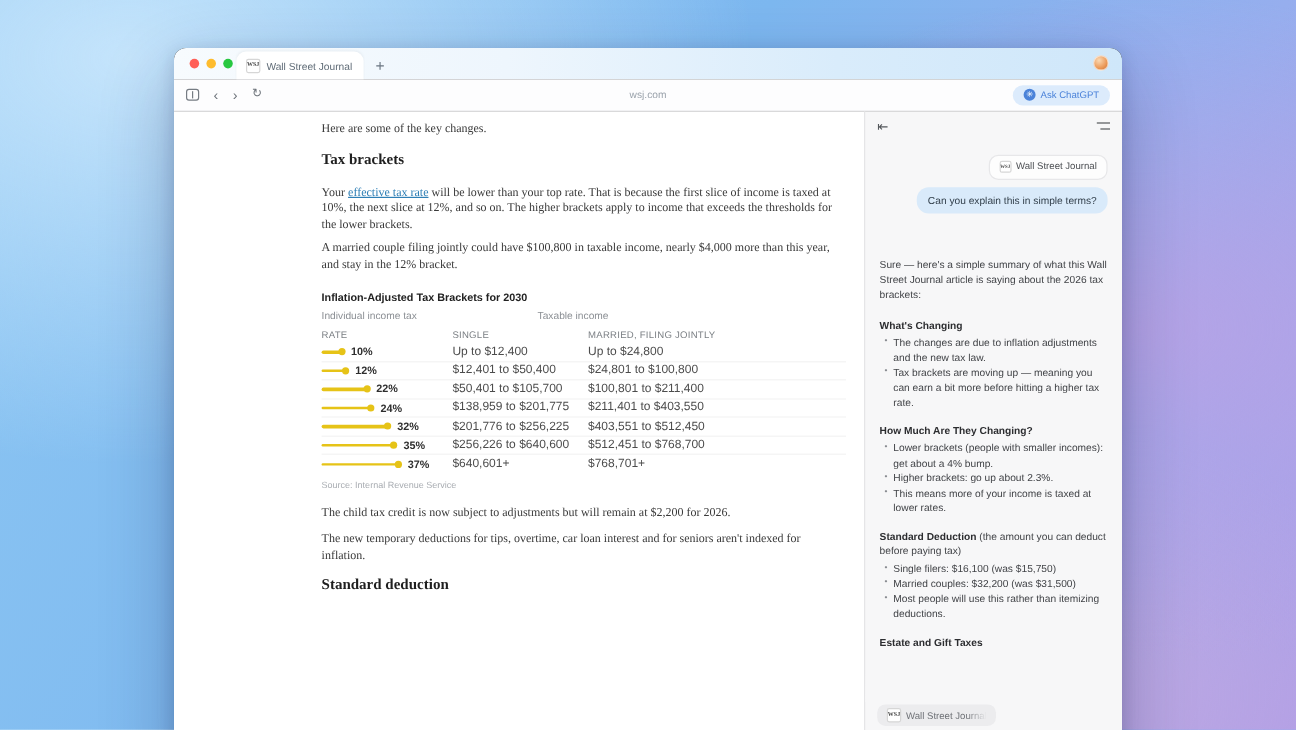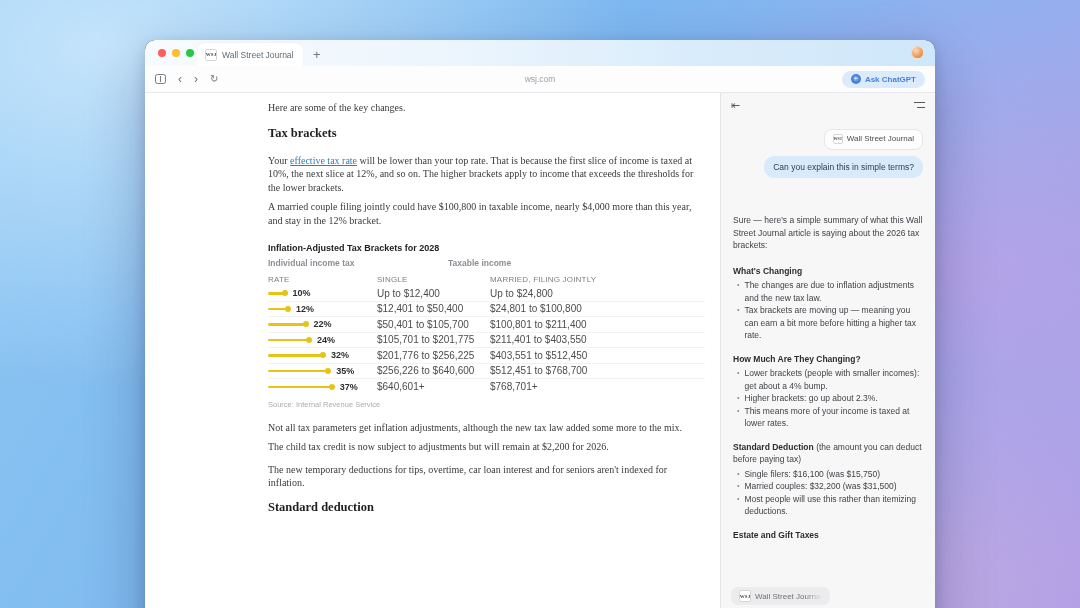--- a/index.html
+++ b/index.html
@@ -52,35 +52,35 @@
   .nav-ic { color:#6e747b; font-size:12px; line-height:1; margin-right:12px; }
   .side-ic { width:11px; height:10px; border:1.2px solid #767c83; border-radius:2.5px; position:relative; margin-right:12px; }
   .side-ic::before { content:""; position:absolute; left:1.5px; top:1px; bottom:1px; width:2.5px; border-right:1.2px solid #767c83; }
   .url { position:absolute; left:0; right:0; text-align:center; font-size:8.5px; color:#9aa2ab; pointer-events:none; }
   .ask-btn {
     margin-left:auto; height:17px; border-radius:9px; background:#dcebfc;
     display:flex; align-items:center; gap:4px; padding:0 9px; cursor:pointer;
   }
   .ask-ic { width:10px; height:10px; border-radius:50%; background:#4a82d9; color:#fff;
     display:flex; align-items:center; justify-content:center; font-size:7px; }
-  .ask-label { font-size:8px; color:#4a82d9; font-weight:bold; white-space:nowrap; }
+  .ask-label { font-size:8px; color:#4a82d9; font-weight:normal; white-space:nowrap; }
   
   .content { flex:1; display:flex; min-height:0; }
   .article { flex:1; background:#fff; overflow:hidden; padding:8px 15px 0 123px; }
   .acol { width:437px; font-family:"Liberation Serif","DejaVu Serif",serif; color:#3a3a3a; }
   .acol p { font-size:10px; line-height:13.5px; margin-bottom:6px; }
   .intro { margin-bottom:11px !important; }
   .ahead { font-size:12.5px; font-weight:bold; color:#1f1f1f; margin-bottom:13px; }
   .ahead2 { font-size:12.5px; font-weight:bold; color:#1f1f1f; margin-top:10px; }
   .p3 { margin-bottom:16px !important; }
   .alink { color:#2f7fb5; text-decoration:underline; cursor:pointer; }
   
   .ttable { font-family:"Liberation Sans",sans-serif; margin-bottom:12px; }
   .ttitle { font-size:9px; font-weight:bold; color:#222; margin-bottom:5px; }
-  .tgroups { position:relative; height:11px; margin-bottom:6px; font-size:8.5px; color:#8b8f94;font-weight:bold; }
+  .tgroups { position:relative; height:11px; margin-bottom:6px; font-size:8.5px; color:#8b8f94; }
   .tg-right { position:absolute; left:180px; top:0; }
   .thead { display:flex; font-size:8px; color:#7c8085; letter-spacing:.2px; margin-bottom:2px; }
   .trow { display:flex; align-items:center; height:15.5px; border-bottom:1px solid #f3f3f3; }
   .c-rate { width:109px; display:flex; align-items:center; }
   .c-single { width:113px; }
   .c-married { flex:1; }
   .thead .c-rate { display:block; }
   .cell { font-size:10px; color:#4c4c4c; }
   .bar { height:2.5px; border-radius:2px; position:relative; margin-right:4px; }
   .bar::after { content:""; position:absolute; right:-2px; top:-2px; width:6px; height:6px; border-radius:50%; background:inherit; }
@@ -160,21 +160,21 @@
   <div class="content">
 
     <div class="article">
       <div class="acol">
         <p class="intro">Here are some of the key changes.</p>
         <div class="ahead">Tax brackets</div>
         <p><span>Your </span><span class="alink">effective tax rate</span><span> will be lower than your top rate. That is because the first slice of income is taxed at 10%, the next slice at 12%, and so on. The higher brackets apply to income that exceeds the thresholds for the lower brackets.</span></p>
         <p class="p3">A married couple filing jointly could have $100,800 in taxable income, nearly $4,000 more than this year, and stay in the 12% bracket.</p>
 
         <div class="ttable">
-          <div class="ttitle">Inflation-Adjusted Tax Brackets for 2028</div>
+          <div class="ttitle">Inflation-Adjusted Tax Brackets for 2030</div>
           <div class="tgroups">
             <span>Individual income tax</span>
             <span class="tg-right">Taxable income</span>
           </div>
           <div class="thead">
             <span class="c-rate">RATE</span>
             <span class="c-single">SINGLE</span>
             <span class="c-married">MARRIED, FILING JOINTLY</span>
           </div>
           <div class="trow">
@@ -199,21 +199,21 @@
                 <span class="rate-lbl">22%</span>
               </span>
             <span class="c-single cell">$50,401 to $105,700</span>
             <span class="c-married cell">$100,801 to $211,400</span>
           </div>
           <div class="trow">
             <span class="c-rate">
                 <span class="bar" style="width: 42px; background: rgb(230, 195, 23);"></span>
                 <span class="rate-lbl">24%</span>
               </span>
-            <span class="c-single cell">$105,701 to $201,775</span>
+            <span class="c-single cell">$138,959 to $201,775</span>
             <span class="c-married cell">$211,401 to $403,550</span>
           </div>
           <div class="trow">
             <span class="c-rate">
                 <span class="bar" style="width: 56px; background: rgb(230, 195, 23);"></span>
                 <span class="rate-lbl">32%</span>
               </span>
             <span class="c-single cell">$201,776 to $256,225</span>
             <span class="c-married cell">$403,551 to $512,450</span>
           </div>
@@ -229,21 +229,20 @@
             <span class="c-rate">
                 <span class="bar" style="width: 64.75px; background: rgb(230, 195, 23);"></span>
                 <span class="rate-lbl">37%</span>
               </span>
             <span class="c-single cell">$640,601+</span>
             <span class="c-married cell">$768,701+</span>
           </div>
           <div class="tsource">Source: Internal Revenue Service</div>
         </div>
 
-        <p>Not all tax parameters get inflation adjustments, although the new tax law added some more to the mix.</p>
         <p style="margin-bottom:9px;">The child tax credit is now subject to adjustments but will remain at $2,200 for 2026.</p>
         <p style="margin-bottom:10px;">The new temporary deductions for tips, overtime, car loan interest and for seniors aren't indexed for inflation.</p>
         <div class="ahead2">Standard deduction</div>
       </div>
     </div>
 
     <div class="sidebar">
       <div class="sb-head">
         <span class="collapse-ic">⇤</span>
         <span class="tune-ic"></span>

